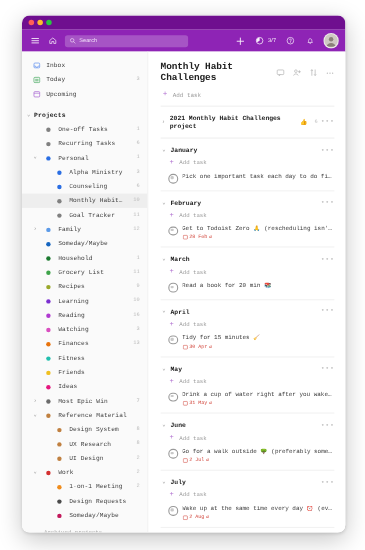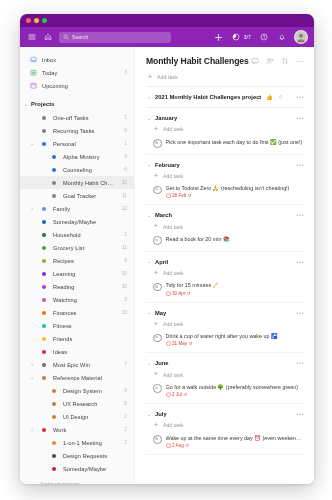--- a/index.html
+++ b/index.html
@@ -24,21 +24,21 @@
   .search{flex:0 0 auto;width:104px;height:11px;background:rgba(255,255,255,.22);border-radius:2.5px;
           display:flex;align-items:center;gap:3px;padding:0 4px;margin-left:1px;}
   .search .s-ico{color:#f1dcf8;display:flex;}
   .search-text{font-size:5px;color:#f3e3fa;letter-spacing:.1px;}
   .tb-right{margin-left:auto;display:flex;align-items:center;gap:7px;}
   .karma{display:flex;align-items:center;gap:2px;color:#fff;}
   .karma-num{font-size:5px;color:#fff;letter-spacing:.1px;}
   .avatar{width:12px;height:12px;border-radius:50%;background:#d7d2cd;display:flex;align-items:flex-end;justify-content:center;overflow:hidden;border:1px solid rgba(255,255,255,.5);}
 
   
-  .body{display:flex;height:437px;background:#fff;}
+  .body{display:flex;height:437px;background:#fff;font-family:Liberation Mono, monospace;}
 
   
   .sidebar{width:114px;background:#fafafa;border-right:1px solid #f0f0f0;padding-top:6px;
            overflow:hidden;position:relative;}
   .nav-row{height:13px;display:flex;align-items:center;padding:0 7px 0 9px;gap:5px;position:relative;cursor:default;}
   .nav-row.selected{background:#eeeeee;}
   .nav-ico{width:8px;height:8px;flex:0 0 8px;display:flex;align-items:center;justify-content:center;}
   .nav-label{font-size:5.6px;color:#3c3c3c;letter-spacing:.1px;white-space:nowrap;overflow:hidden;text-overflow:ellipsis;flex:1;}
   .nav-count{font-size:4.8px;color:#b8b8b8;margin-left:auto;padding-left:3px;}
   .caret{width:6px;flex:0 0 6px;display:flex;align-items:center;justify-content:center;color:#9a9a9a;font-size:5px;line-height:1;}

